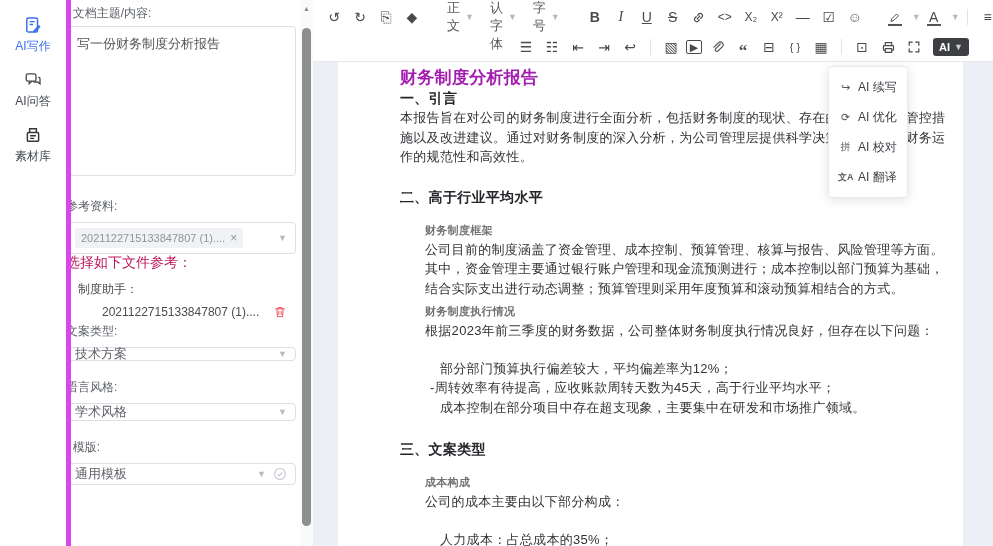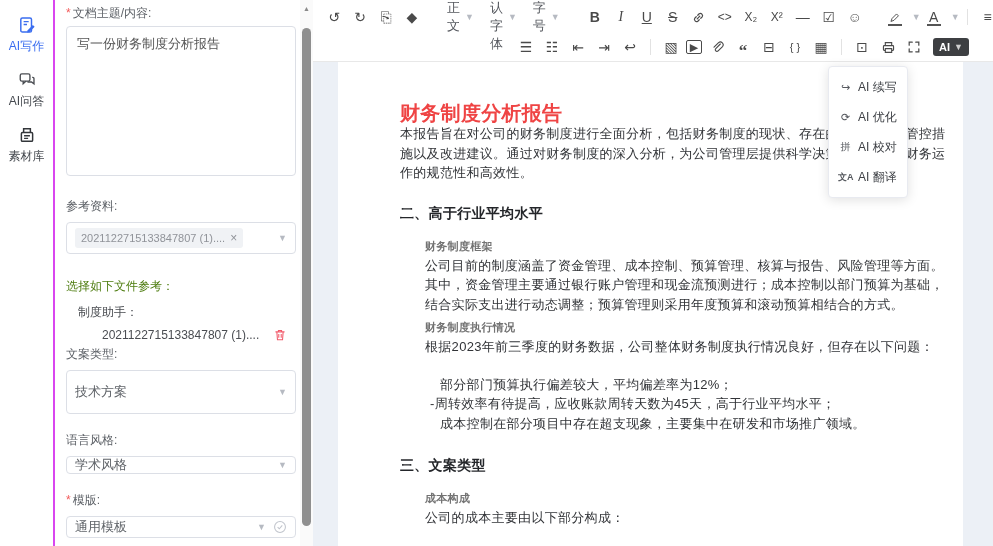--- a/index.html
+++ b/index.html
@@ -1,37 +1,37 @@
 <!DOCTYPE html>
 <html><head>
 <meta charset="utf-8">
 <style>
   * { margin:0; padding:0; box-sizing:border-box; }
   html,body { width:993px; height:546px; overflow:hidden; }
   body { font-family:"Liberation Sans","DejaVu Sans",sans-serif; background:#fff; position:relative; color:#333; }
 
   
-  .rail { position:absolute; left:0; top:0; width:55px; height:546px; background:#fff; border-right:2px solid #d946ef; z-index:5; }
+  .rail { position:absolute; left:0; top:0; width:71px; height:546px; background:#fff; border-right:5px solid #d946ef; z-index:5; }
   .rail-item { width:100%; text-align:center; margin-top:16px; cursor:pointer; }
   .rail-item .ric { display:block; height:20px; line-height:20px; }
   .rail-item .rlbl { display:block; font-size:12px; color:#45494f; margin-top:2px; }
   .rail-item.active .rlbl { color:#3a6df0; }
 
   
   .panel { position:absolute; left:56px; top:0; width:244px; height:546px; background:#fff; padding:5px 5px 0 10px; }
   .flabel { font-size:12px; color:#5c6066; }
   .req { color:#f35b5b; margin-right:2px; }
   .topic-area { margin-top:4px; width:230px; height:150px; border:1px solid #dcdfe6; border-radius:4px; resize:none; font-family:inherit; font-size:13px; color:#555; padding:8px 10px; outline:none; line-height:18px; }
   .row-gap18 { margin-top:18px; }
   .selectbox { margin-top:7px; width:230px; height:32px; border:1px solid #dcdfe6; border-radius:4px; display:flex; align-items:center; padding:0 8px; position:relative; background:#fff; cursor:pointer; }
   .selectbox .sval { font-size:13px; color:#5f6368; flex:1 1 auto; overflow:hidden; white-space:nowrap; }
   .caret { color:#b6bac2; font-size:9px; margin-left:4px; }
   .tagchip { background:#f0f2f5; border-radius:3px; padding:3px 6px; font-size:11px; color:#909399; display:flex; align-items:center; max-width:185px; }
   .tagchip .tclose { margin-left:5px; color:#909399; font-size:12px; cursor:pointer; }
-  .file-label { margin-top:24px; font-size:12px; color:#4d7c0f; }
+  .file-label { margin-top:0; font-size:14px; color:#be185d; }
   .assistant { margin-top:9px; padding-left:12px; font-size:12px; color:#4a4d52; }
   .fileline { margin-top:7px; padding-left:36px; font-size:12px; color:#4a4d52; display:flex; align-items:center; }
   .fileline .fname { flex:1 1 auto; }
   .trash { cursor:pointer; margin-right:8px; }
 
   
   .pscroll { position:absolute; left:300px; top:0; width:13px; height:546px; background:#fafafa; z-index:6; }
   .pscroll .arrow { position:absolute; top:5px; left:2px; width:9px; text-align:center; font-size:7px; color:#8a8a8a; }
   .pscroll .thumb { position:absolute; top:28px; left:2px; width:9px; height:498px; background:#8f8f8f; border-radius:5px; }
 
@@ -51,21 +51,21 @@
   .strk { text-decoration:line-through; }
   .colorbtn { position:relative; }
   .colorbtn .bar { position:absolute; left:4px; right:4px; bottom:2px; height:2px; background:#555; }
   .push-right { margin-left:auto; }
   .ai-chip { background:#3d3f42; color:#fff; border-radius:3px; font-size:11px; font-weight:bold; padding:3px 6px; display:flex; align-items:center; cursor:pointer; margin-left:6px;justify-content:flex-end; }
   .ai-chip .caret { color:#cfcfcf; margin-left:4px; }
 
   .canvas { position:absolute; left:0; top:62px; width:680px; height:484px; background:#ecf0f6; }
   .page { position:absolute; left:25px; top:0; width:625px; height:484px; background:#fff; overflow:hidden; }
   .doc { padding:5px 12px 0 62px; font-size:13px; line-height:19.5px; color:#313337; letter-spacing:.3px; }
-  .doc h1 { font-size:20px; line-height:21px; color:#ef4444;margin-top:36px; }
+  .doc h1 { font-size:17px; line-height:21px; color:#a21caf; }
   .doc h2 { font-size:14px; line-height:20px; color:#24262a; }
   .doc h3 { font-size:11px; line-height:19px; color:#737373; }
   .mt14 { margin-top:14px; } .mt20 { margin-top:20px; } .mt18 { margin-top:18px; } .mt22 { margin-top:22px; } .mt4 { margin-top:4px; }
   .ind1 { margin-left:25px; }
   .ind2 { margin-left:40px; }
   .shiftL { margin-left:30px; }
 
   
   .ai-menu { position:absolute; left:515px; top:66px; width:80px; background:#fff; border:1px solid #e8eaf0; border-radius:4px; box-shadow:0 2px 12px rgba(0,0,0,.12); padding:5px 0; z-index:9; }
   .ai-menu .mi { height:30px; display:flex; align-items:center; padding:0 9px; font-size:12px; color:#3e4146; cursor:pointer; white-space:nowrap; }
@@ -130,21 +130,21 @@
   <div class="fileline">
     <span class="fname">2021122715133847807 (1)....</span>
     <span class="trash">
       <svg class="ic" width="14" height="14" viewBox="0 0 16 16" fill="none" stroke="#f25b6b" stroke-width="1.2">
         <path d="M2.8 4.4h10.4M6.2 4.4V2.8h3.6v1.6M4.4 4.4l.7 9h5.8l.7-9M6.6 6.8v4.4M9.4 6.8v4.4"></path>
       </svg>
     </span>
   </div>
 
   <div class="flabel mt4" style="margin-top:4px">文案类型:</div>
-  <div class="selectbox" style="height:44px">
+  <div class="selectbox" style="height:14px">
     <span class="sval">技术方案</span>
     <span class="caret">▼</span>
   </div>
 
   <div class="flabel row-gap18">语言风格:</div>
   <div class="selectbox" style="height:18px">
     <span class="sval">学术风格</span>
     <span class="caret">▼</span>
   </div>
 
@@ -261,20 +261,21 @@
         <span>AI</span>
         <span class="caret">▼</span>
       </span>
     </div>
   </div>
 
   <div class="canvas">
     <div class="page">
       <div class="doc">
         <h1>财务制度分析报告</h1>
+        <h2>一、引言</h2>
         <p>本报告旨在对公司的财务制度进行全面分析，包括财务制度的现状、存在的问题、风险管控措施以及改进建议。通过对财务制度的深入分析，为公司管理层提供科学决策依据，确保财务运作的规范性和高效性。</p>
         <h2 class="mt20">二、高于行业平均水平</h2>
         <div class="ind1">
           <h3 class="mt14">财务制度框架</h3>
           <p>公司目前的制度涵盖了资金管理、成本控制、预算管理、核算与报告、风险管理等方面。其中，资金管理主要通过银行账户管理和现金流预测进行；成本控制以部门预算为基础，结合实际支出进行动态调整；预算管理则采用年度预算和滚动预算相结合的方式。</p>
           <h3 class="mt4">财务制度执行情况</h3>
           <p>根据2023年前三季度的财务数据，公司整体财务制度执行情况良好，但存在以下问题：</p>
         </div>
         <div class="ind2 mt18">
           <div>部分部门预算执行偏差较大，平均偏差率为12%；</div>

